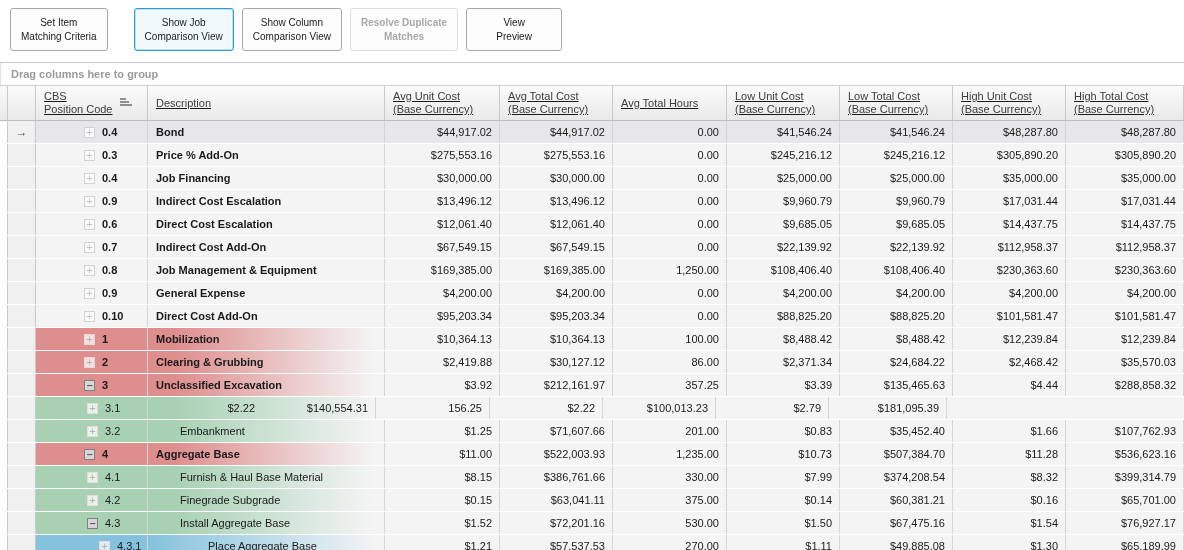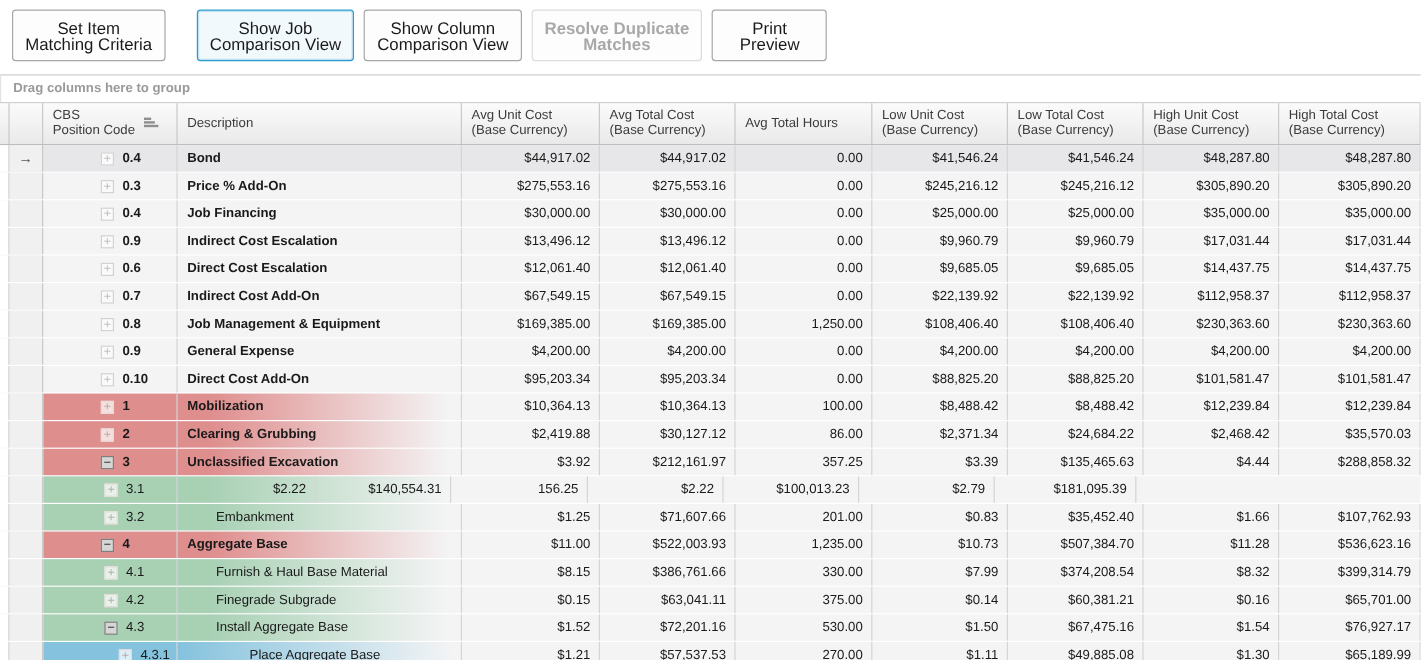--- a/index.html
+++ b/index.html
@@ -3,33 +3,33 @@
 <meta charset="utf-8">
 <style>
   * { box-sizing: border-box; margin: 0; padding: 0; }
   html,body { width:1184px; height:550px; overflow:hidden; background:#fff;
     font-family:"Liberation Sans","DejaVu Sans",sans-serif; font-size:11px; color:#1a1a1a; }
 
   
   .toolbar { height:62px; background:#fff; display:flex; align-items:flex-start;
     padding:8px 0 0 10px; gap:8px; }
   .tb-btn { display:inline-block; min-width:96px; padding:7px 10px 6px; border:1px solid #a7a7a7;
-    border-radius:3px; background:#fdfdfd; font-family:inherit; font-size:14px; line-height:14px;
+    border-radius:3px; background:#fdfdfd; font-family:inherit; font-size:10px; line-height:14px;
     color:#1a1a1a; text-align:center; white-space:pre-line; cursor:default; }
   .tb-btn.selected { border-color:#2d9bd0; background:#f2f9fd; box-shadow:0 0 0 1px rgba(45,155,208,.25) inset;margin-left:18px; }
   .tb-btn.disabled { border-color:#dcdcdc; background:#fdfdfd; color:#a8a8a8;font-weight:bold; }
 
   
   .grid { position:relative; height:488px; border-top:1px solid #c9c9c9; overflow:hidden; }
   .group-panel { height:22px; background:#fff; display:flex; align-items:center;
     padding-left:10px; color:#9a9a9a; border-left:1px solid #e3e3e3;font-weight:bold; }
 
   
   .hdr { display:flex; height:36px; background:linear-gradient(#fbfbfb,#e9e9e9);
-    border-top:1px solid #cfcfcf; border-bottom:1px solid #bdbdbd; }
+    border-top:1px solid #cfcfcf; border-bottom:1px solid #bdbdbd;text-decoration:underline; }
   .hcell { border-right:1px solid #c9c9c9; display:flex; align-items:center;
     padding-left:8px; color:#3c3c3c; line-height:13px; white-space:pre-line; }
   .hcell .lbl { white-space:pre-line; }
   .h-strip { width:8px; padding:0; }
   .h-ind { width:28px; padding:0; }
   .sort-ic { display:inline-block; margin-left:7px; margin-top:-2px; }
   .sort-ic i { display:block; height:2px; background:#8f8f8f; margin-bottom:1px; }
 
   
   .cw-pos{width:112px}.cw-desc{width:237px}
@@ -68,21 +68,21 @@
 
 <div class="toolbar">
   <button class="tb-btn">Set Item
 Matching Criteria</button>
   <button class="tb-btn selected">Show Job
 Comparison View</button>
   <button class="tb-btn">Show Column
 Comparison View</button>
   <button class="tb-btn disabled">Resolve Duplicate
 Matches</button>
-  <button class="tb-btn">Print
+  <button class="tb-btn">View
 Preview</button>
 </div>
 
 <div class="grid">
   <div class="group-panel">
     <span>Drag columns here to group</span>
   </div>
   <div class="hdr" id="hdr">
       <div class="hcell h-strip"></div>
       <div class="hcell h-ind"></div>

